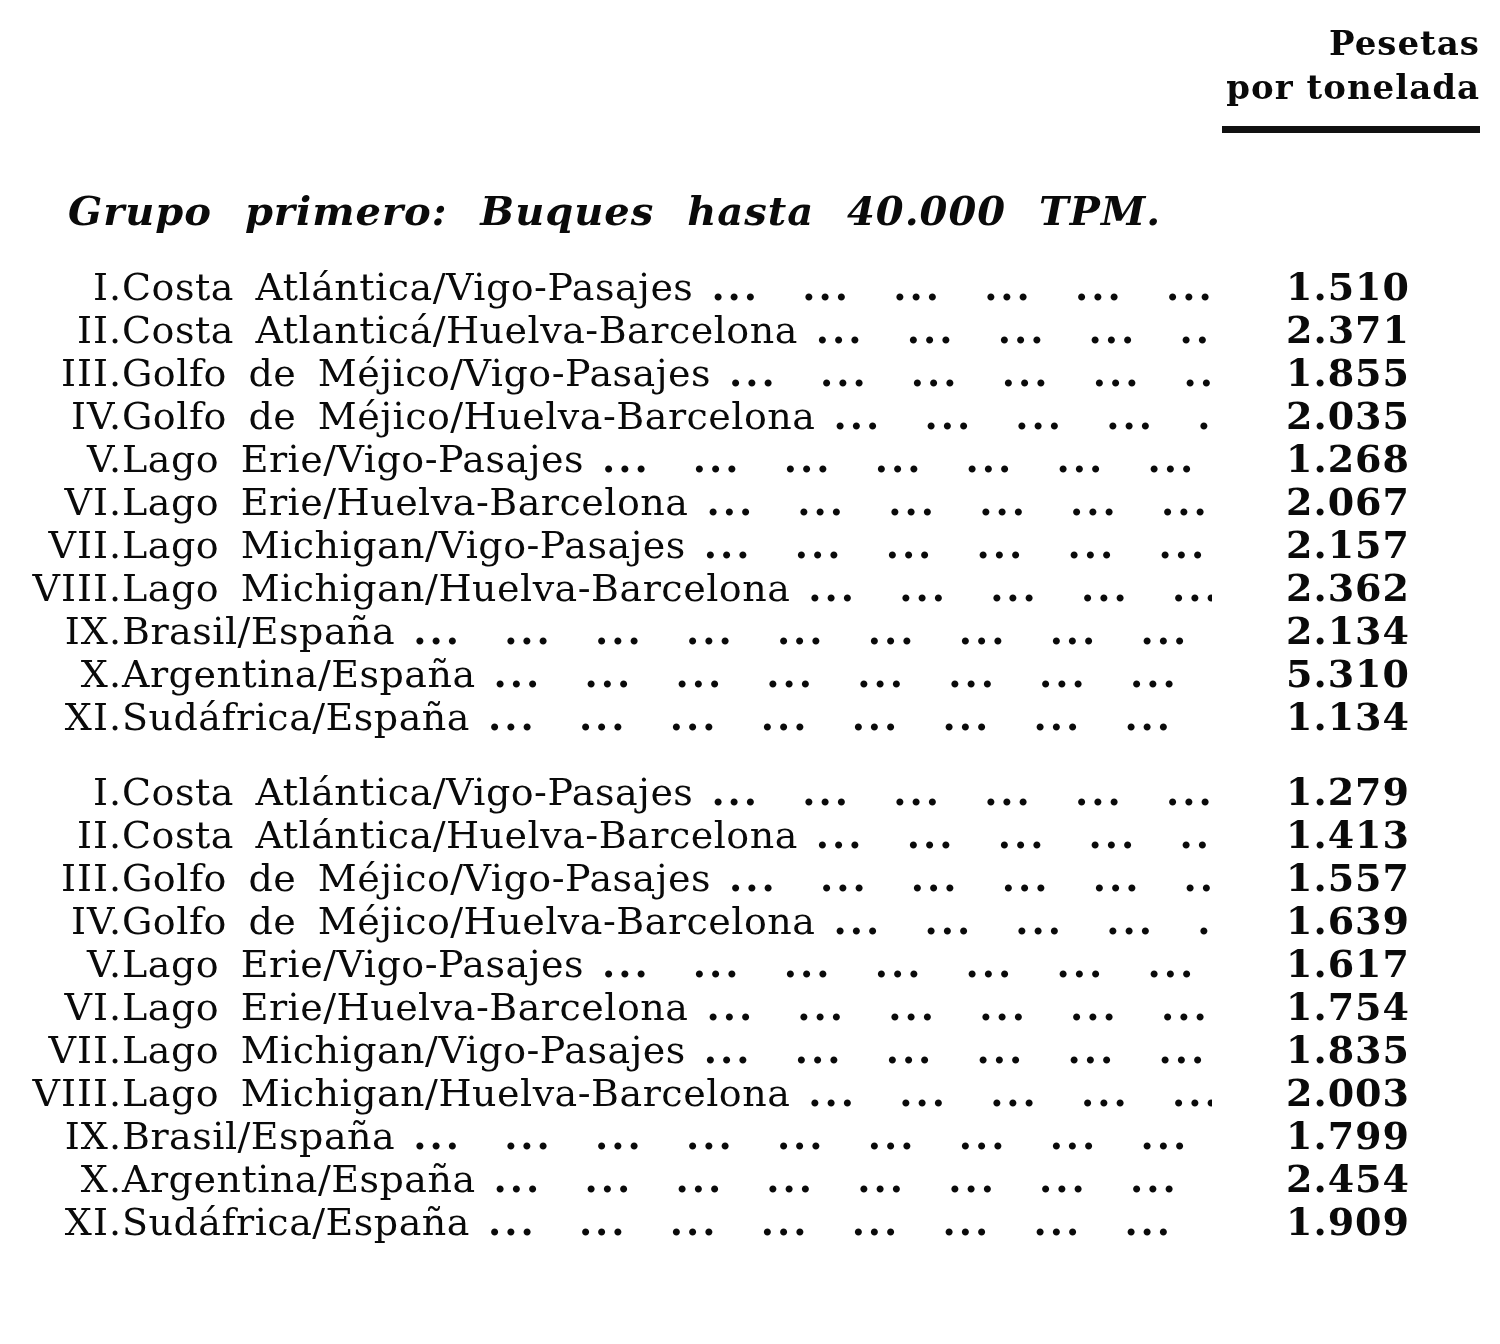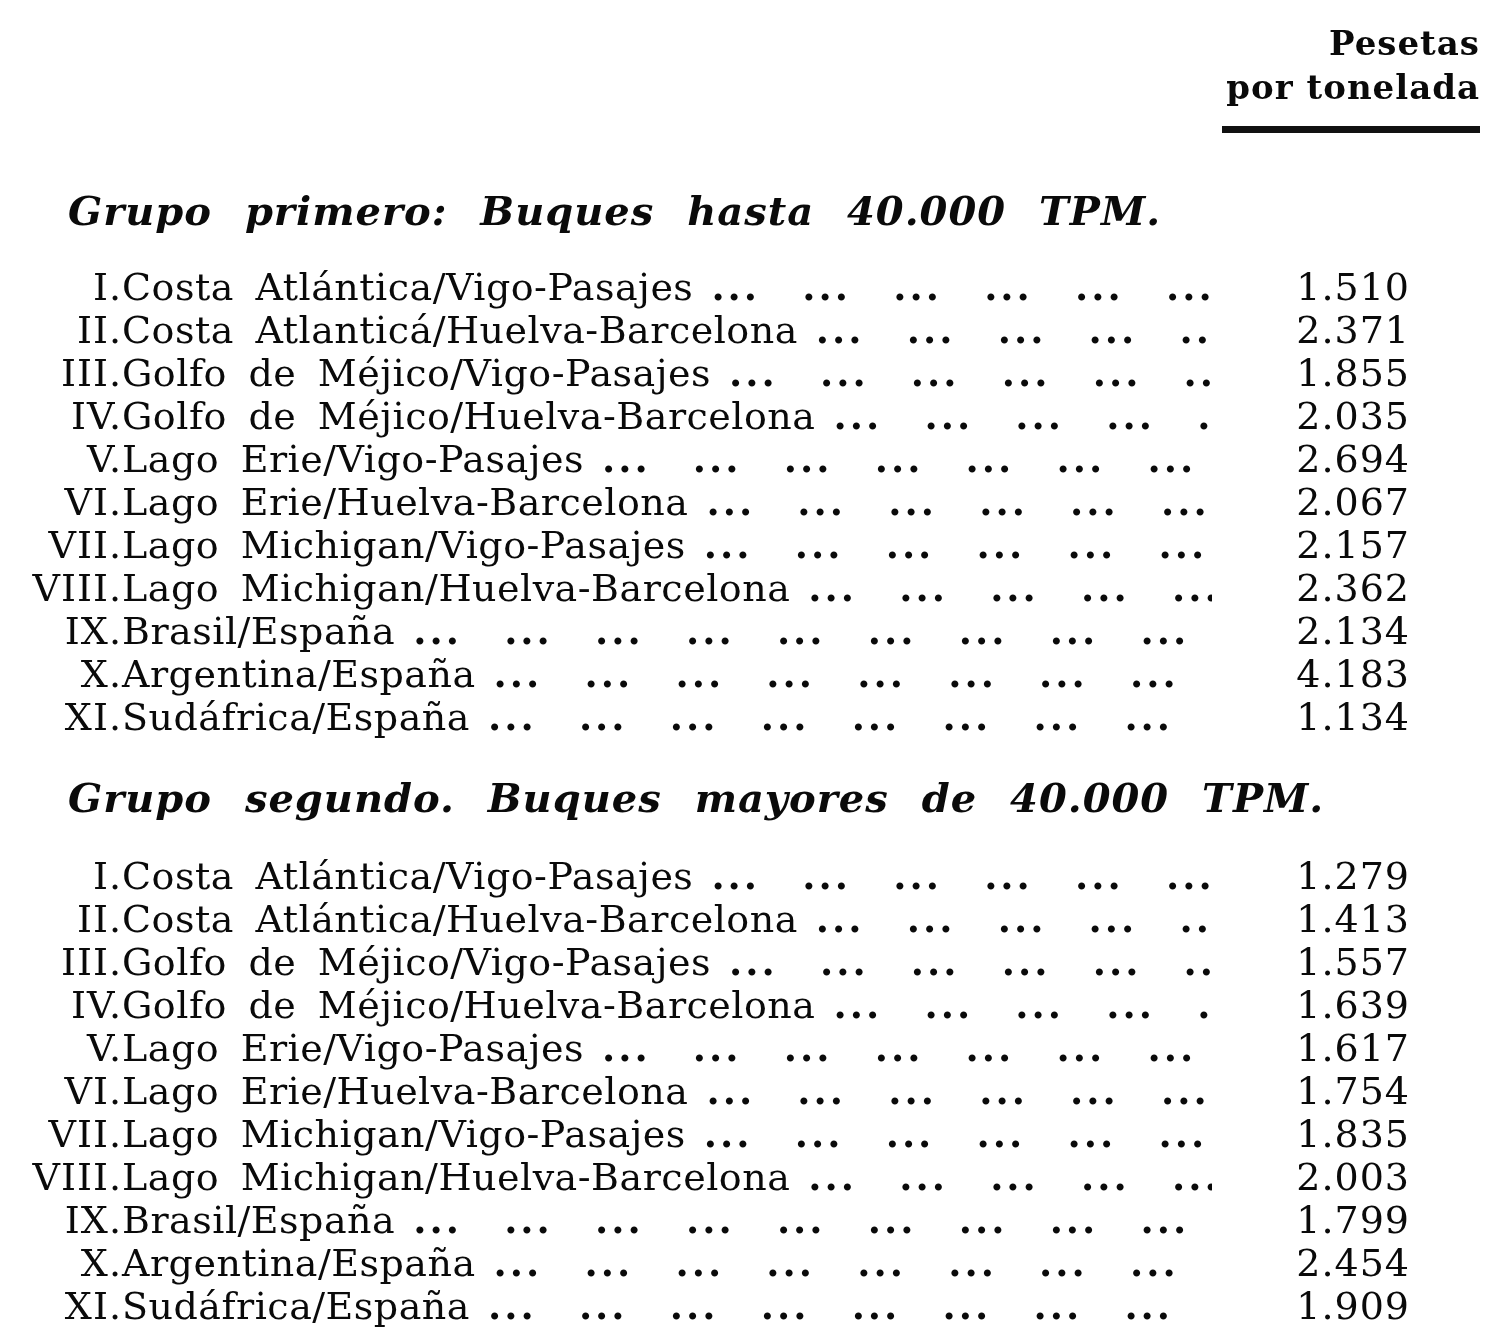--- a/index.html
+++ b/index.html
@@ -78,21 +78,21 @@
     font-weight: 700;
     word-spacing: 26px;
     letter-spacing: 3px;
     padding-left: 18px;
     margin-right: 24px;
   }
   .value {
     flex: none;
     width: 130px;
     text-align: right;
-    font-weight: 400;
+    font-weight: 700;
     letter-spacing: 1px;
     margin-left: 44px;
   }
 </style>
 </head>
 <body>
 
 <div class="page">
 
   <div class="unit-header">
@@ -125,21 +125,21 @@
     <div class="row">
       <span class="num">IV.</span>
       <span class="route">Golfo de Méjico/Huelva-Barcelona</span>
       <span class="leader">... ... ... ... ... ... ... ... ... ... ... ... ... ... ... ... ... ... ... ... ... ... ... ... ... ... ... ... ... ... ... ... ... ... ... ... ... ... ... ... </span>
       <span class="value">2.035</span>
     </div>
     <div class="row">
       <span class="num">V.</span>
       <span class="route">Lago Erie/Vigo-Pasajes</span>
       <span class="leader">... ... ... ... ... ... ... ... ... ... ... ... ... ... ... ... ... ... ... ... ... ... ... ... ... ... ... ... ... ... ... ... ... ... ... ... ... ... ... ... </span>
-      <span class="value">2.694</span>
+      <span class="value">1.268</span>
     </div>
     <div class="row">
       <span class="num">VI.</span>
       <span class="route">Lago Erie/Huelva-Barcelona</span>
       <span class="leader">... ... ... ... ... ... ... ... ... ... ... ... ... ... ... ... ... ... ... ... ... ... ... ... ... ... ... ... ... ... ... ... ... ... ... ... ... ... ... ... </span>
       <span class="value">2.067</span>
     </div>
     <div class="row">
       <span class="num">VII.</span>
       <span class="route">Lago Michigan/Vigo-Pasajes</span>
@@ -155,31 +155,30 @@
     <div class="row">
       <span class="num">IX.</span>
       <span class="route">Brasil/España</span>
       <span class="leader">... ... ... ... ... ... ... ... ... ... ... ... ... ... ... ... ... ... ... ... ... ... ... ... ... ... ... ... ... ... ... ... ... ... ... ... ... ... ... ... </span>
       <span class="value">2.134</span>
     </div>
     <div class="row">
       <span class="num">X.</span>
       <span class="route">Argentina/España</span>
       <span class="leader">... ... ... ... ... ... ... ... ... ... ... ... ... ... ... ... ... ... ... ... ... ... ... ... ... ... ... ... ... ... ... ... ... ... ... ... ... ... ... ... </span>
-      <span class="value">4.183</span>
+      <span class="value">5.310</span>
     </div>
     <div class="row">
       <span class="num">XI.</span>
       <span class="route">Sudáfrica/España</span>
       <span class="leader">... ... ... ... ... ... ... ... ... ... ... ... ... ... ... ... ... ... ... ... ... ... ... ... ... ... ... ... ... ... ... ... ... ... ... ... ... ... ... ... </span>
       <span class="value">1.134</span>
     </div>
   </div>
 
-  <div class="group-title second">Grupo segundo. Buques mayores de 40.000 TPM.</div>
 
   <div class="rows second">
     <div class="row">
       <span class="num">I.</span>
       <span class="route">Costa Atlántica/Vigo-Pasajes</span>
       <span class="leader">... ... ... ... ... ... ... ... ... ... ... ... ... ... ... ... ... ... ... ... ... ... ... ... ... ... ... ... ... ... ... ... ... ... ... ... ... ... ... ... </span>
       <span class="value">1.279</span>
     </div>
     <div class="row">
       <span class="num">II.</span>

